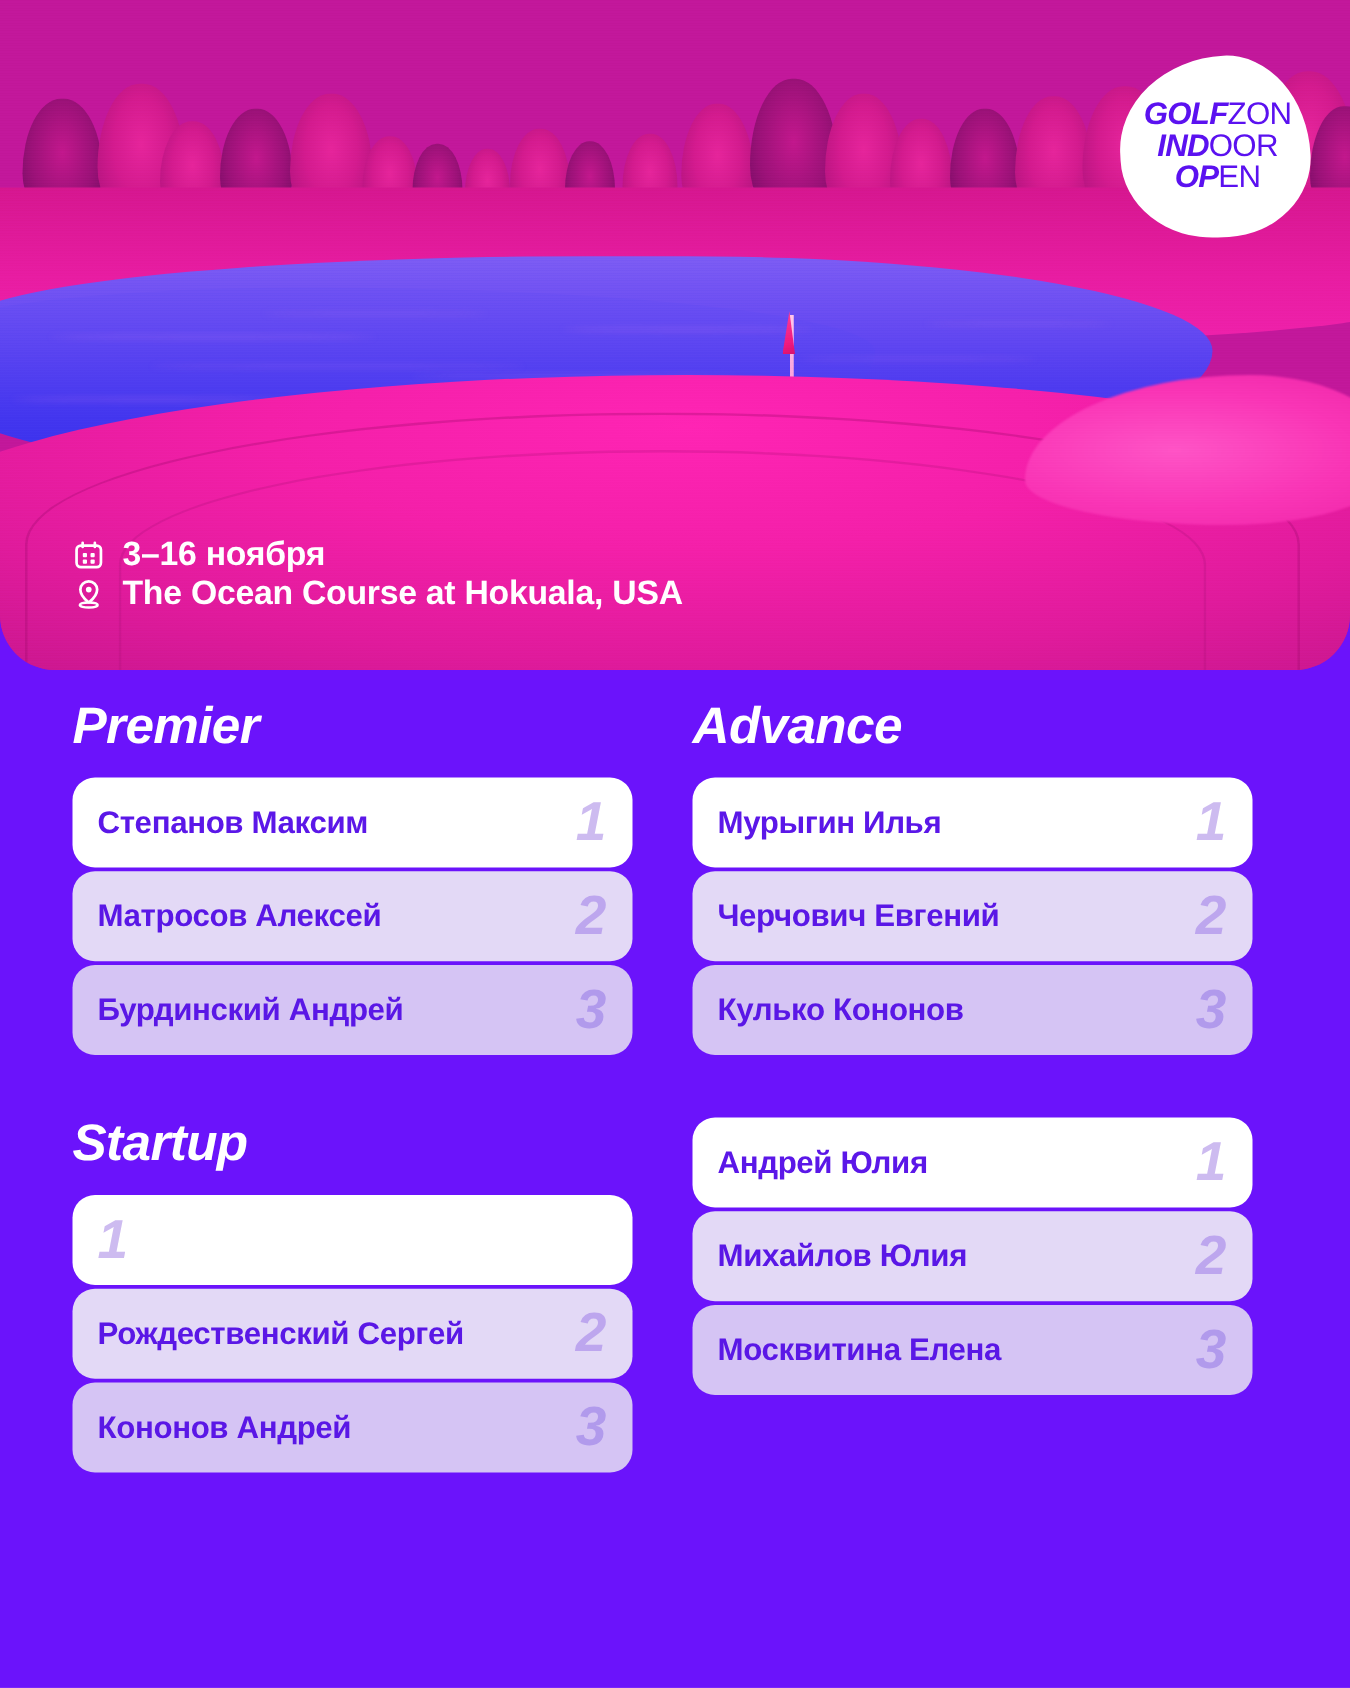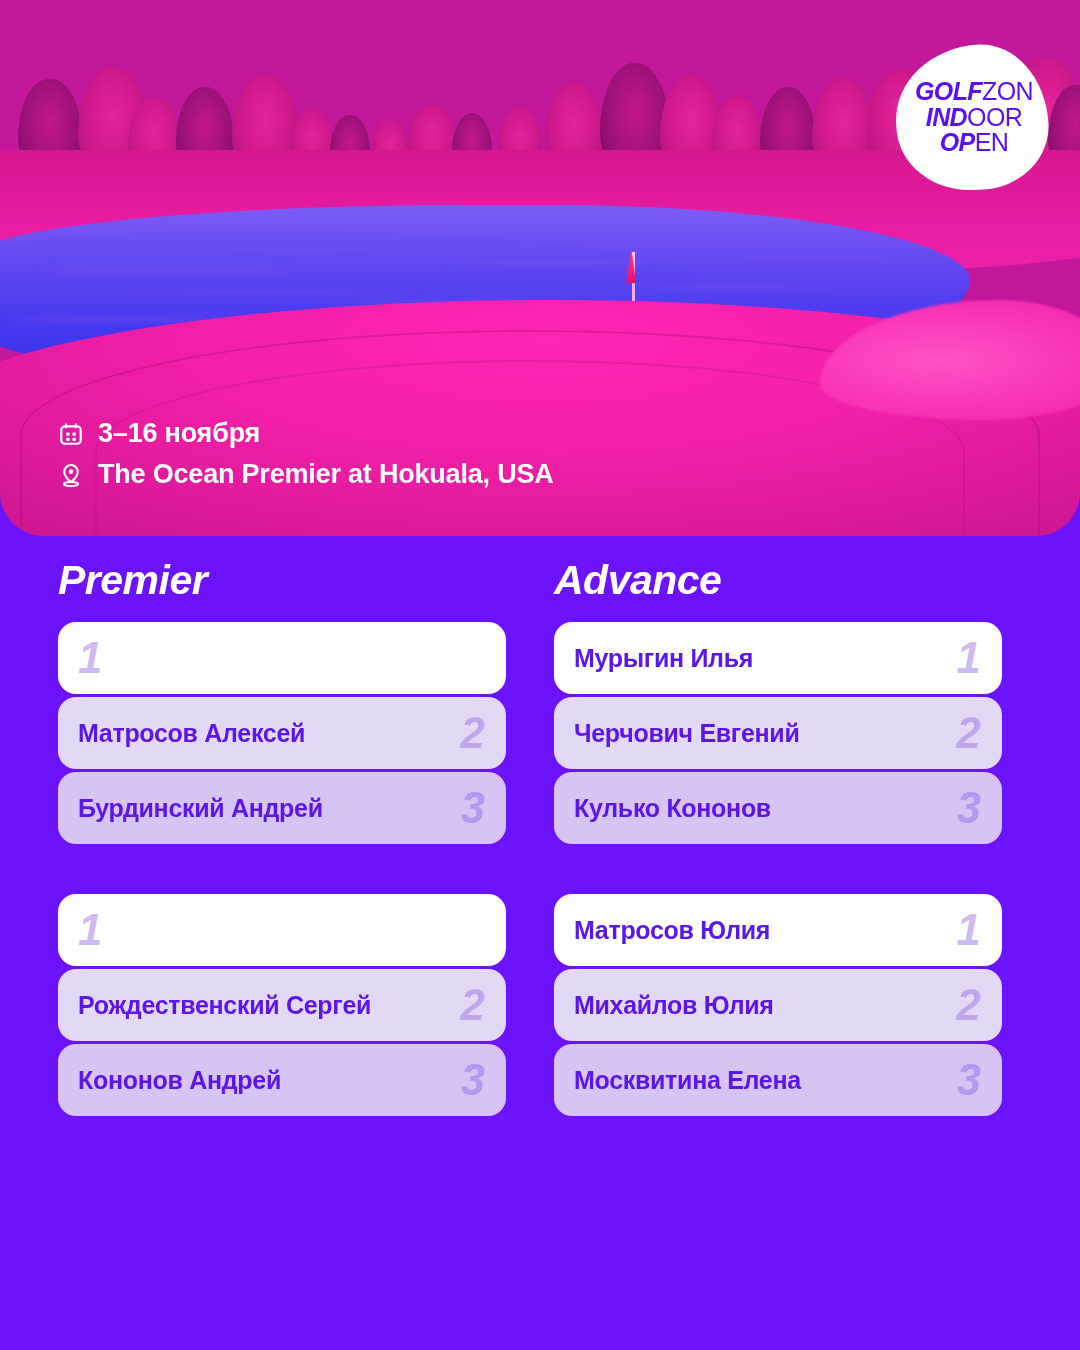--- a/index.html
+++ b/index.html
@@ -132,21 +132,21 @@
 
   
   .hero-caption {
     position:absolute; left:58px; bottom:44px; right:40px;
     display:flex; align-items:center; gap:42px;
   }
   .stage-title {
     color:#fff; font-size:68px; font-weight:800; font-style:italic;
     letter-spacing:-1px; line-height:1; white-space:nowrap;
   }
-  .meta { display:flex; flex-direction:column; gap:10px; padding-bottom:2px; }
+  .meta { display:flex; flex-direction:column; padding-bottom:2px; }
   .meta-row { display:flex; align-items:center; gap:14px; }
   .meta-text {
     color:#fff; font-size:27px; font-weight:600; letter-spacing:-0.2px;
     white-space:nowrap;
   }
   .mico { width:26px; height:26px; flex:0 0 26px; }
 
   
   .groups {
     position:absolute; left:0; top:560px; width:1060px;
@@ -260,31 +260,32 @@
             <rect x="13.3" y="15.4" width="3.1" height="3.1" rx="0.7" fill="#fff"></rect>
           </svg>
           <div class="meta-text">3–16 ноября</div>
         </div>
         <div class="meta-row">
           <svg class="mico" viewBox="0 0 24 24" fill="none">
             <path d="M12 2.8c-3.4 0-6.2 2.7-6.2 6.1 0 4.2 5 8.6 5.6 9.1.3.3.9.3 1.2 0 .6-.5 5.6-4.9 5.6-9.1 0-3.4-2.8-6.1-6.2-6.1z" stroke="#fff" stroke-width="2"></path>
             <circle cx="12" cy="8.9" r="2.1" fill="#fff"></circle>
             <ellipse cx="12" cy="20.3" rx="6.6" ry="1.9" stroke="#fff" stroke-width="1.8"></ellipse>
           </svg>
-          <div class="meta-text">The Ocean Premier at Hokuala, USA</div>
+          <div class="meta-text">The Ocean Course at Hokuala, USA</div>
         </div>
       </div>
     </div>
   </div>
 
   <div class="groups" id="groups">
       <div class="group">
         <div class="group-title">Premier</div>
         <div class="rank-list">
           <div class="rank-row r1">
+            <span class="rank-name">Степанов Максим</span>
             <span class="rank-num">1</span>
           </div>
           <div class="rank-row r2">
             <span class="rank-name">Матросов Алексей</span>
             <span class="rank-num">2</span>
           </div>
           <div class="rank-row r3">
             <span class="rank-name">Бурдинский Андрей</span>
             <span class="rank-num">3</span>
           </div>
@@ -301,38 +302,39 @@
             <span class="rank-name">Черчович Евгений</span>
             <span class="rank-num">2</span>
           </div>
           <div class="rank-row r3">
             <span class="rank-name">Кулько Кононов</span>
             <span class="rank-num">3</span>
           </div>
         </div>
       </div>
       <div class="group">
+        <div class="group-title">Startup</div>
         <div class="rank-list">
           <div class="rank-row r1">
             <span class="rank-num">1</span>
           </div>
           <div class="rank-row r2">
             <span class="rank-name">Рождественский Сергей</span>
             <span class="rank-num">2</span>
           </div>
           <div class="rank-row r3">
             <span class="rank-name">Кононов Андрей</span>
             <span class="rank-num">3</span>
           </div>
         </div>
       </div>
       <div class="group">
         <div class="rank-list">
           <div class="rank-row r1">
-            <span class="rank-name">Матросов Юлия</span>
+            <span class="rank-name">Андрей Юлия</span>
             <span class="rank-num">1</span>
           </div>
           <div class="rank-row r2">
             <span class="rank-name">Михайлов Юлия</span>
             <span class="rank-num">2</span>
           </div>
           <div class="rank-row r3">
             <span class="rank-name">Москвитина Елена</span>
             <span class="rank-num">3</span>
           </div>

